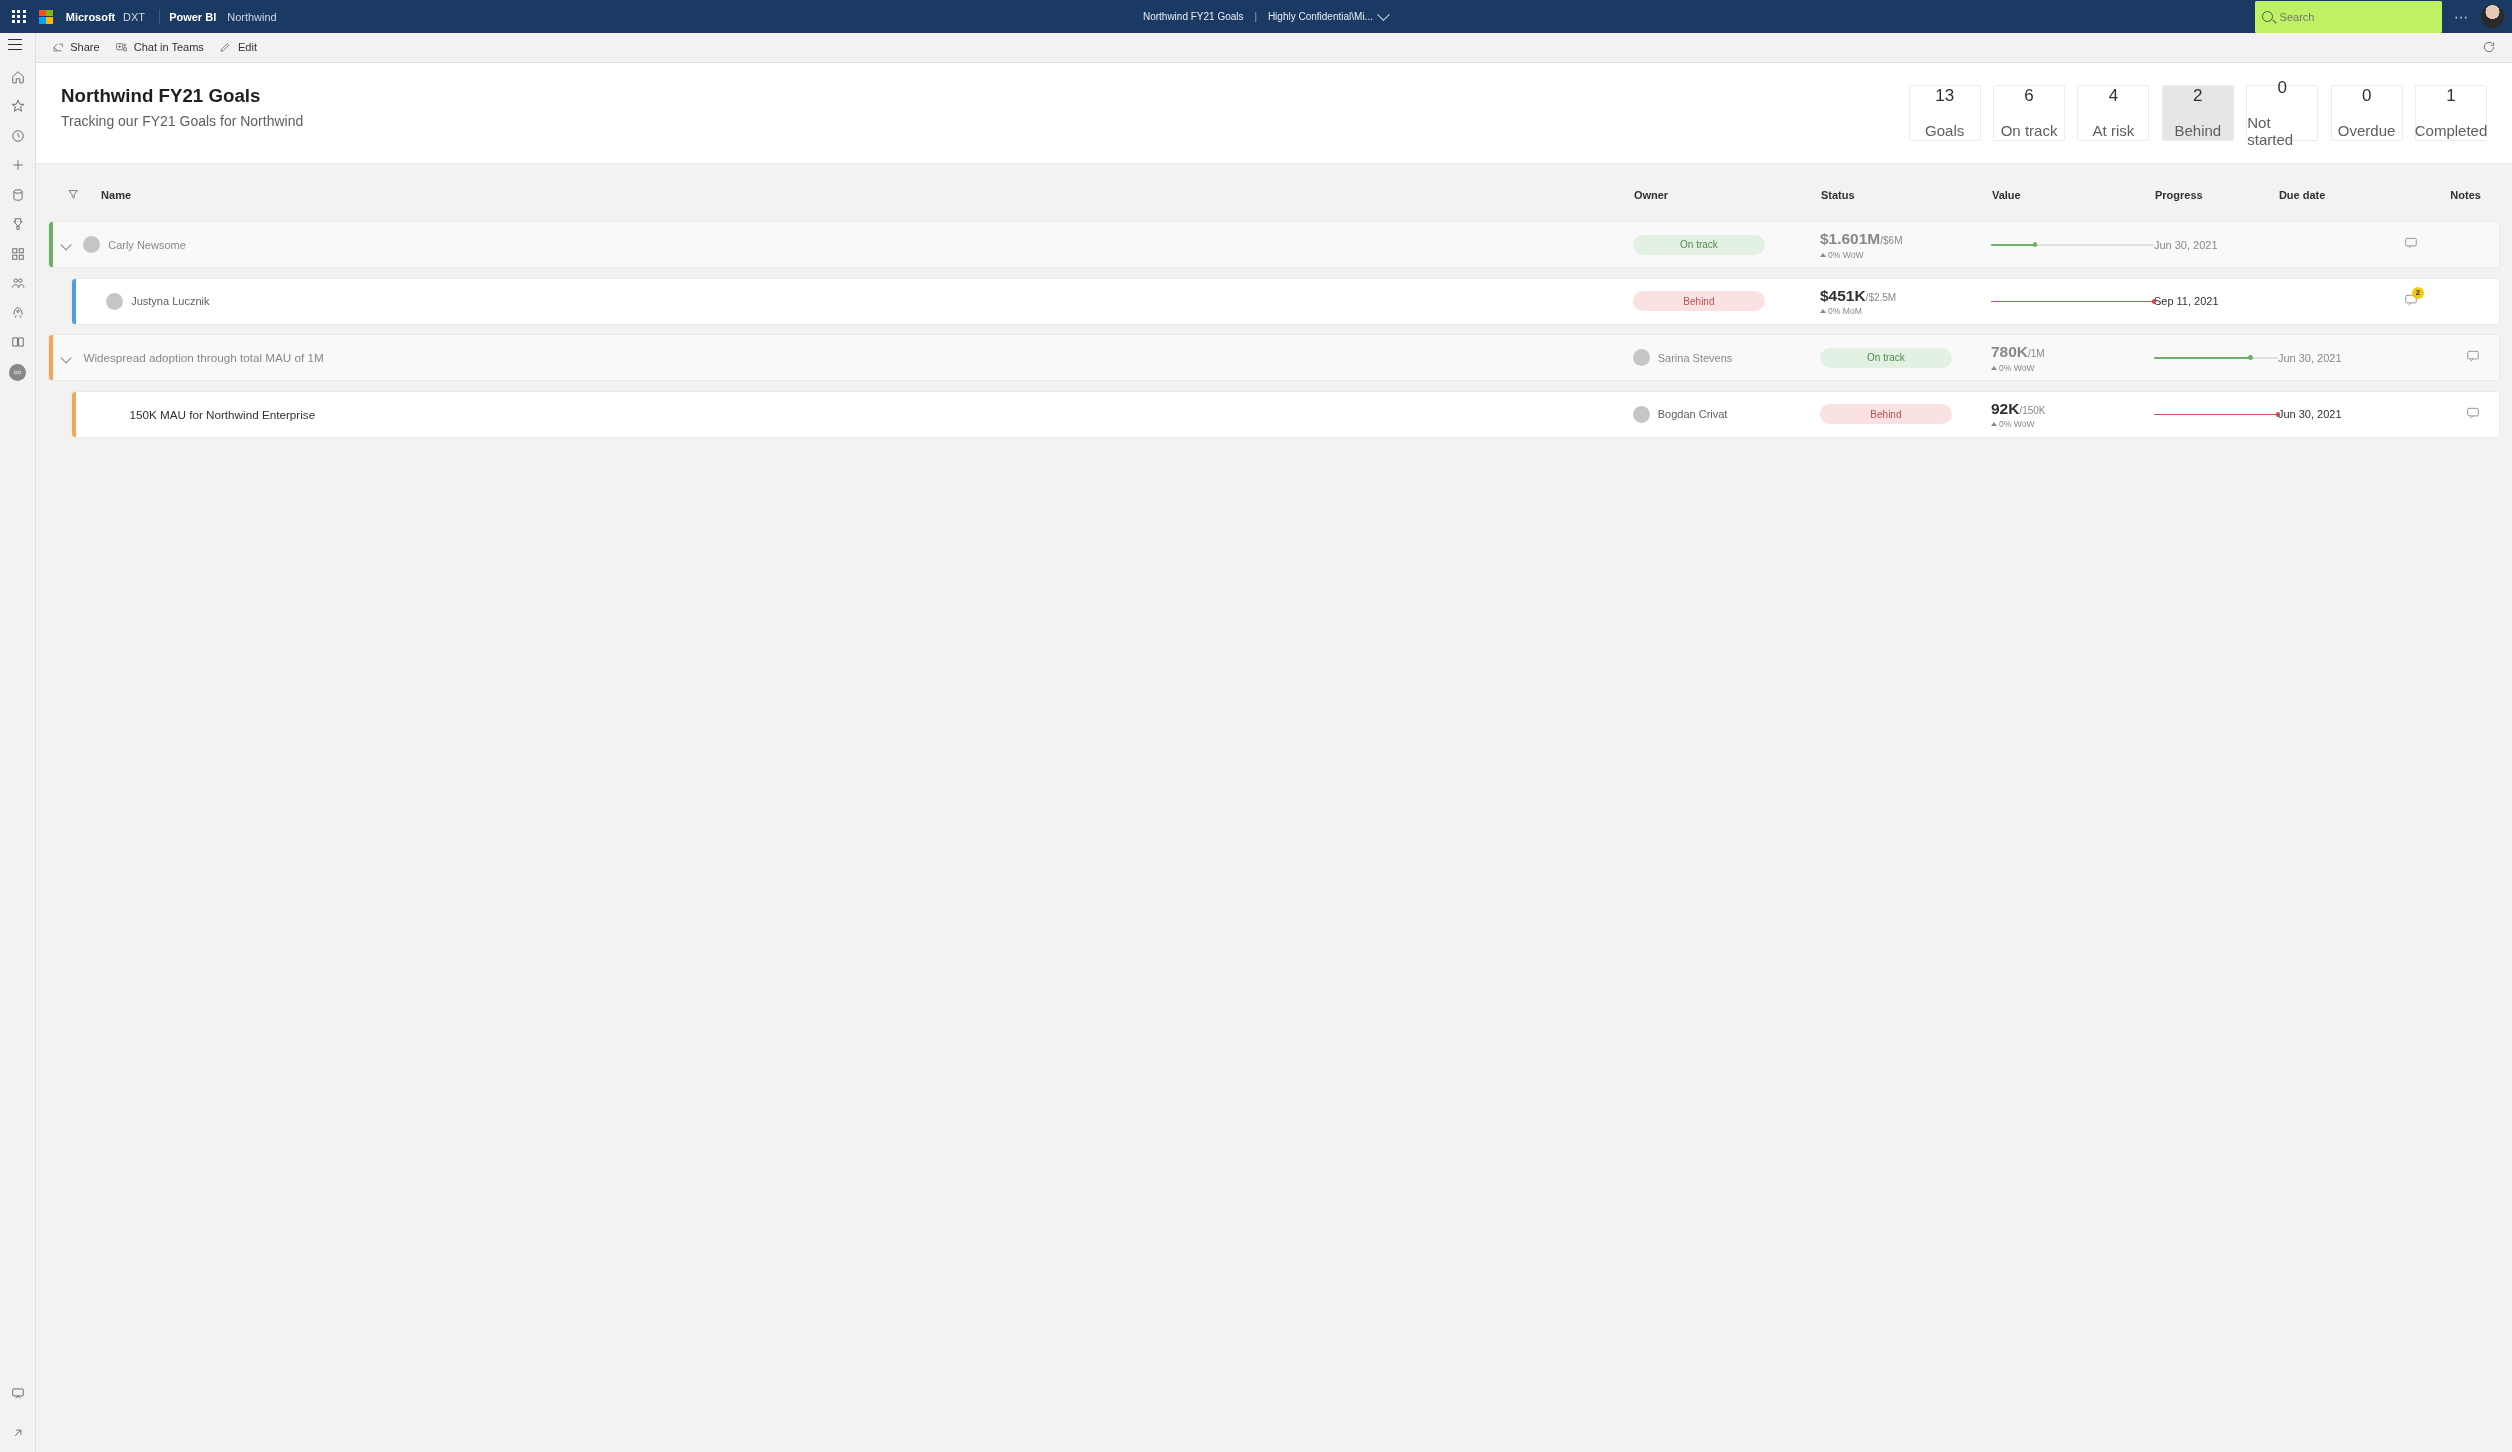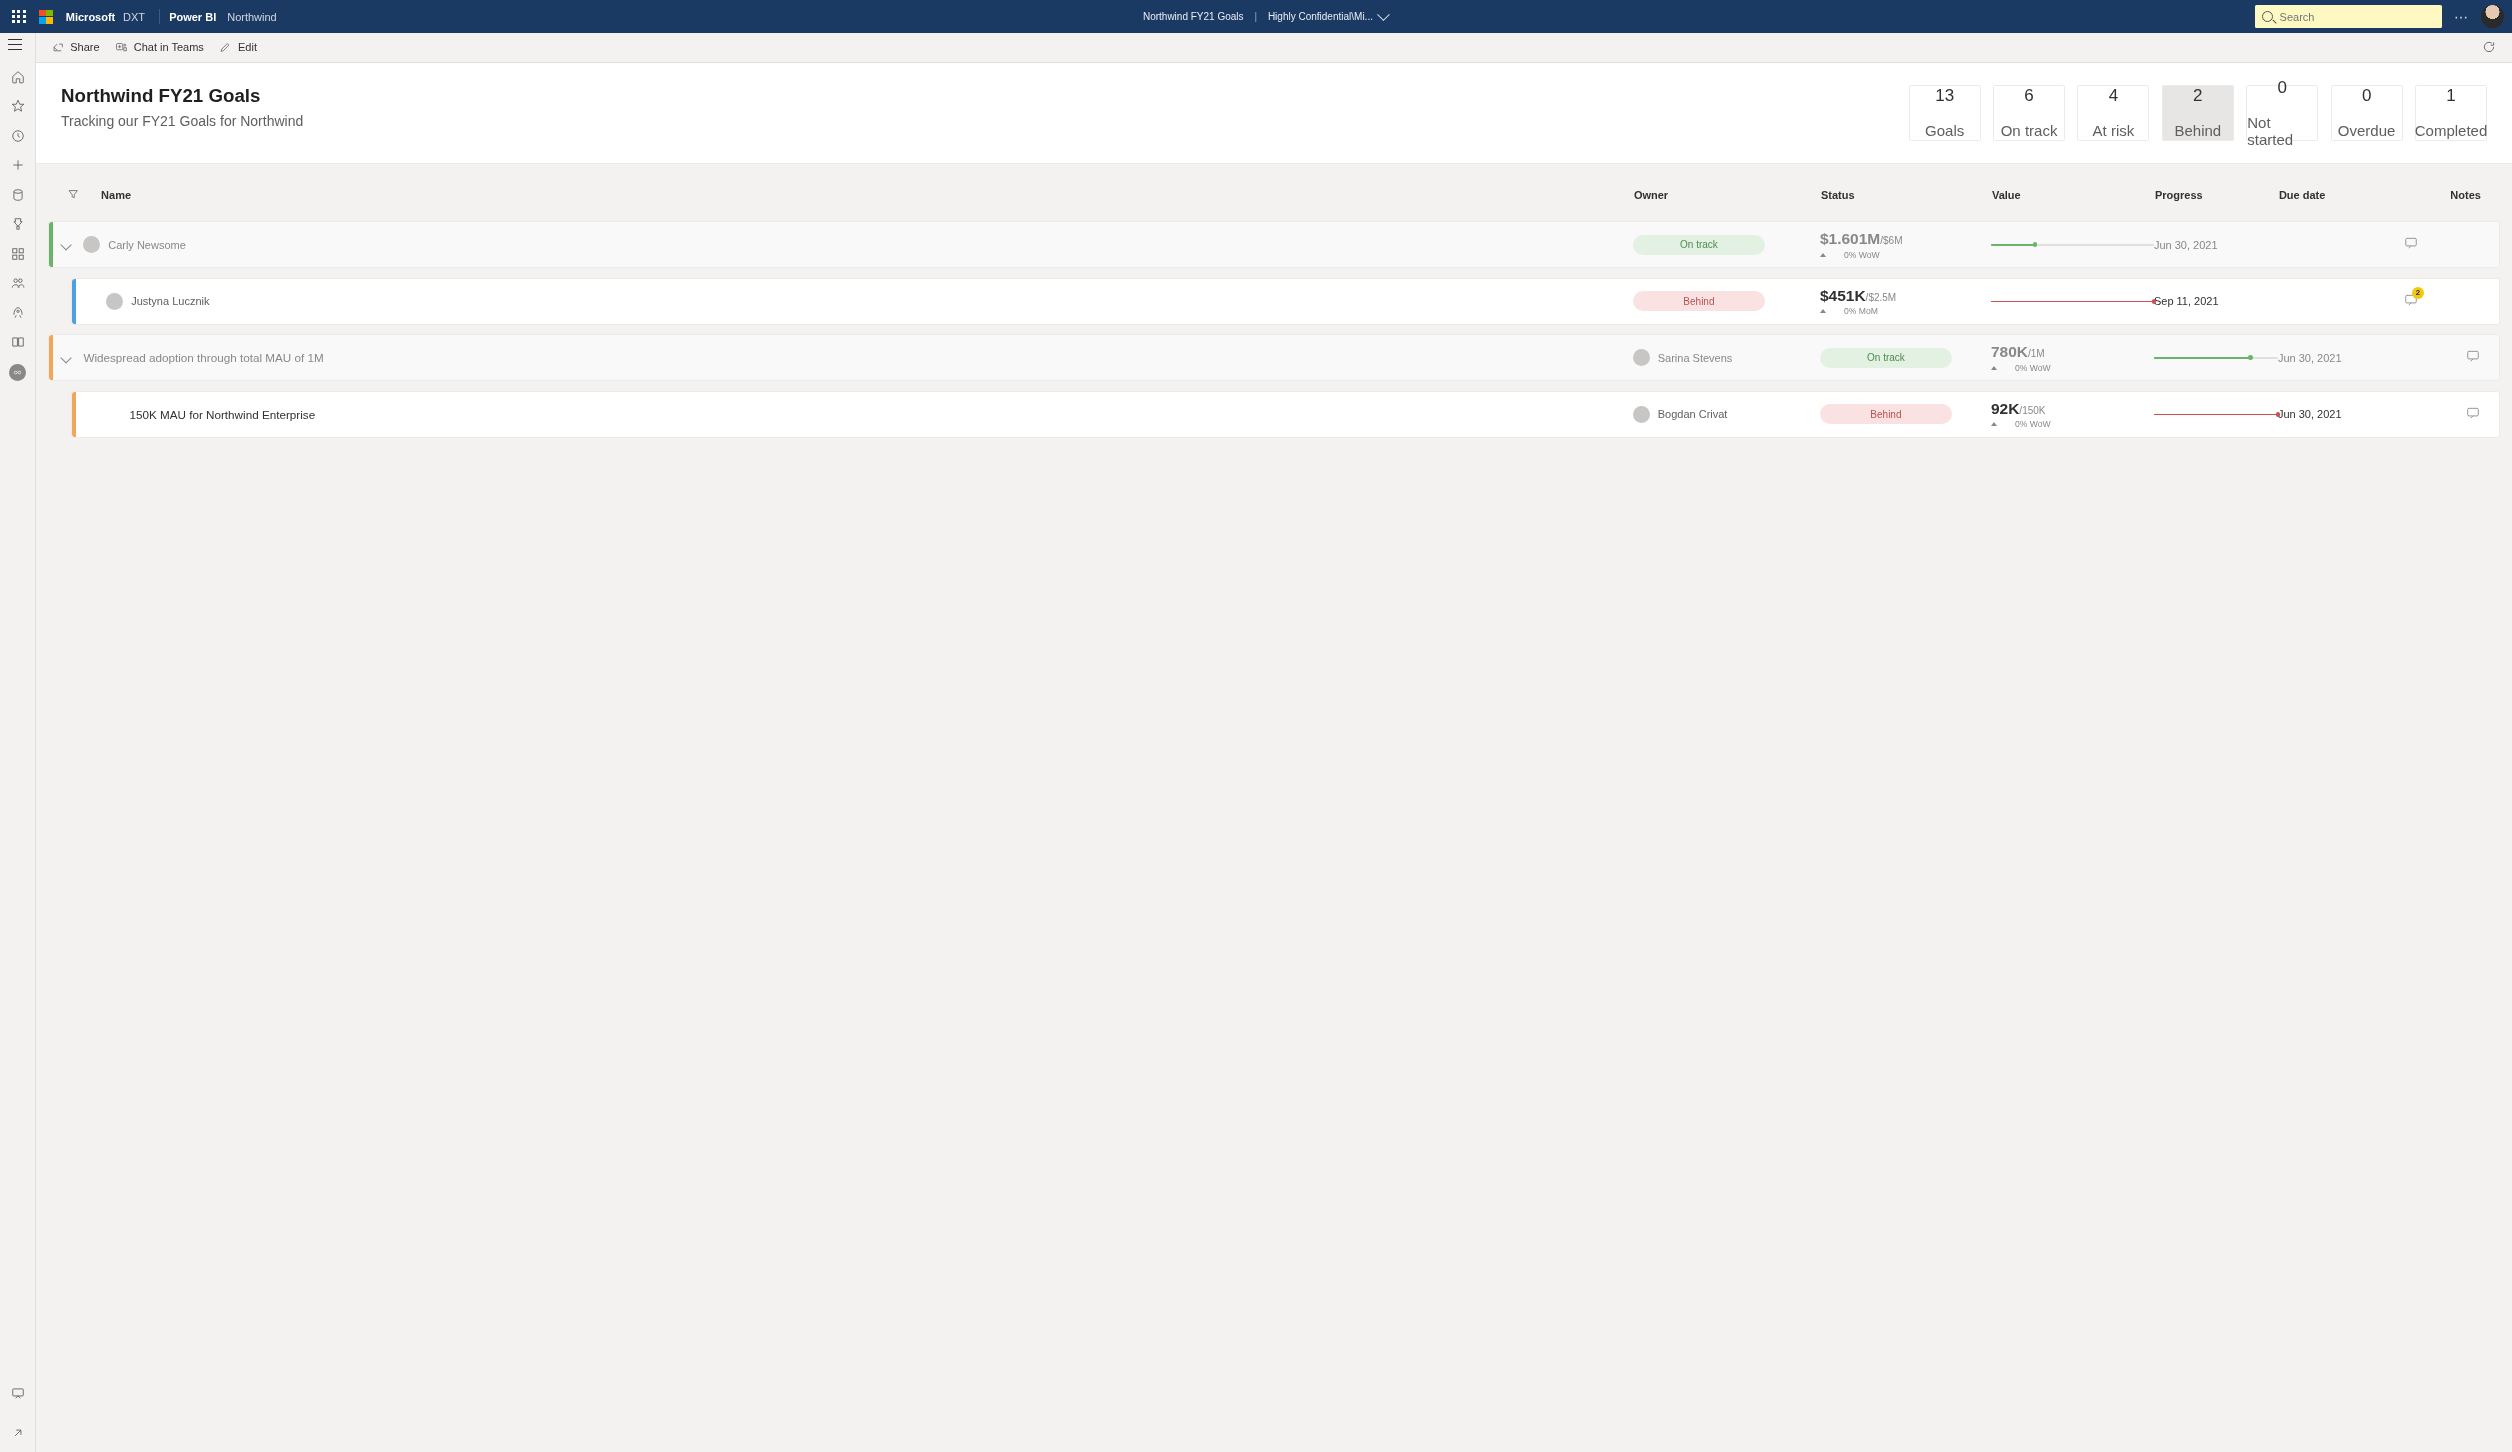--- a/index.html
+++ b/index.html
@@ -15,21 +15,21 @@
   .ms-logo-sq span:nth-child(1){background:#f25022;} .ms-logo-sq span:nth-child(2){background:#7fba00;}
   .ms-logo-sq span:nth-child(3){background:#00a4ef;} .ms-logo-sq span:nth-child(4){background:#ffb900;}
   .brand-primary { font-weight:600;padding-left:8px; }
   .brand-secondary { color:#d0d7e2; margin-left:3.1px; }
   .suite-divider { width:0.8px; height:15.5px; background:#3f5a82; margin:0 9.3px; }
   .brand-powerbi { font-weight:600; }
   .brand-workspace { margin-left:11px; color:#d0d7e2; }
   .suite-center { flex:1; display:flex; justify-content:center; align-items:center; gap:6.2px; color:#e8edf5; font-size:10px; }
   .suite-center-sep { color:#8fa3bf; padding:0 4.7px; }
   .chevron-down { width:9.3px; height:9.3px; border-left:1.6px solid #d0d7e2; border-bottom:1.6px solid #d0d7e2; transform:rotate(-45deg); margin-top:-3.1px; }
-  .search-box { background:#fef9c3; border-radius:1.6px; height:23px; width:187px; display:flex; align-items:center; gap:6.2px; padding:0 7.8px; color:#555; font-size:11px; }
+  .search-box { background:#bef264; border-radius:1.6px; height:32px; width:187px; display:flex; align-items:center; gap:6.2px; padding:0 7.8px; color:#555; font-size:11px; }
   .search-icon { width:11px; height:11px; border:1.2px solid #555; border-radius:50%; position:relative; }
   .search-icon::after { content:""; position:absolute; width:4.7px; height:1.2px; background:#555; transform:rotate(45deg); right:-3.9px; bottom:-0.8px; }
   .search-input { border:none; background:transparent; outline:none; flex:1; font-size:11px; color:#333; }
   .ellipsis { color:#d0d7e2; font-size:14px; margin:0 12.4px; letter-spacing:0.8px; cursor:pointer; }
   .avatar-top { width:23px; height:23px; border-radius:50%; background:radial-gradient(circle at 50% 30%, #e6c9b3 35%, #2a2a2a 36%); }
 
   
   .app-wrap { flex:1; display:flex; min-height:0; }
   .left-rail { width:36px; background:#f3f2f1; border-right:0.8px solid #e1dfdd; display:flex; flex-direction:column; align-items:center; padding-top:6.2px; gap:14px; }
   .rail-ic { width:15.5px; height:15.5px; color:#605e5c; display:flex; align-items:center; justify-content:center; cursor:pointer; }
@@ -74,21 +74,21 @@
   .chev { width:7.8px; height:7.8px; border-left:1.2px solid #8a8886; border-bottom:1.2px solid #8a8886; transform:rotate(-45deg); }
   .g-name { font-size:11.7px; color:#323130; padding-right:9.3px; }
   .goal-row.child .g-name { padding-left:23px; }
   .g-owner { display:flex; align-items:center; gap:7.8px; font-size:11px; color:#605e5c; }
   .avatar-sm { width:17px; height:17px; border-radius:50%; background:#c8c6c4; flex-shrink:0; }
   .status-pill { height:20px; border-radius:10px; display:flex; align-items:center; justify-content:center; font-size:10px; width:132px; }
   .pill-ontrack { background:#e3f1e3; color:#4f8a4f; }
   .pill-behind  { background:#fbe2e2; color:#b85151; }
   .g-value-main { font-size:15.5px; font-weight:600; color:#323130; }
   .g-value-target { font-size:10px; color:#8a8886; }
-  .g-value-delta { font-size:8.6px; color:#8a8886; display:flex; align-items:center; gap:18px; margin-top:1.6px; }
+  .g-value-delta { font-size:8.6px; color:#8a8886; display:flex; align-items:center; gap:2px; margin-top:1.6px; }
   .delta-up { width:0; height:0; border-left:3.1px solid transparent; border-right:3.1px solid transparent; border-bottom:4.7px solid #8a8886; }
   .progress { height:1.6px; background:#e1dfdd; position:relative; border-radius:0.8px; width:100%; }
   .progress-fill { position:absolute; left:0; top:0; bottom:0; border-radius:0.8px; }
   .progress-dot { position:absolute; top:-1.6px; width:4.7px; height:4.7px; border-radius:50%; }
   .g-due { font-size:11px; color:#605e5c; }
   .goal-row.child .g-due { color:#323130; }
   .note-cell { display:flex; justify-content:flex-end; position:relative; }
   .note-ic svg { width:14px; height:14px; stroke:#8a8886; fill:none; stroke-width:1.5; }
   .note-badge { position:absolute; top:-6.2px; right:-6.2px; background:#f2c811; color:#323130; font-size:7.8px; width:12.4px; height:12.4px; border-radius:50%; display:flex; align-items:center; justify-content:center; font-weight:600; }
 </style>

